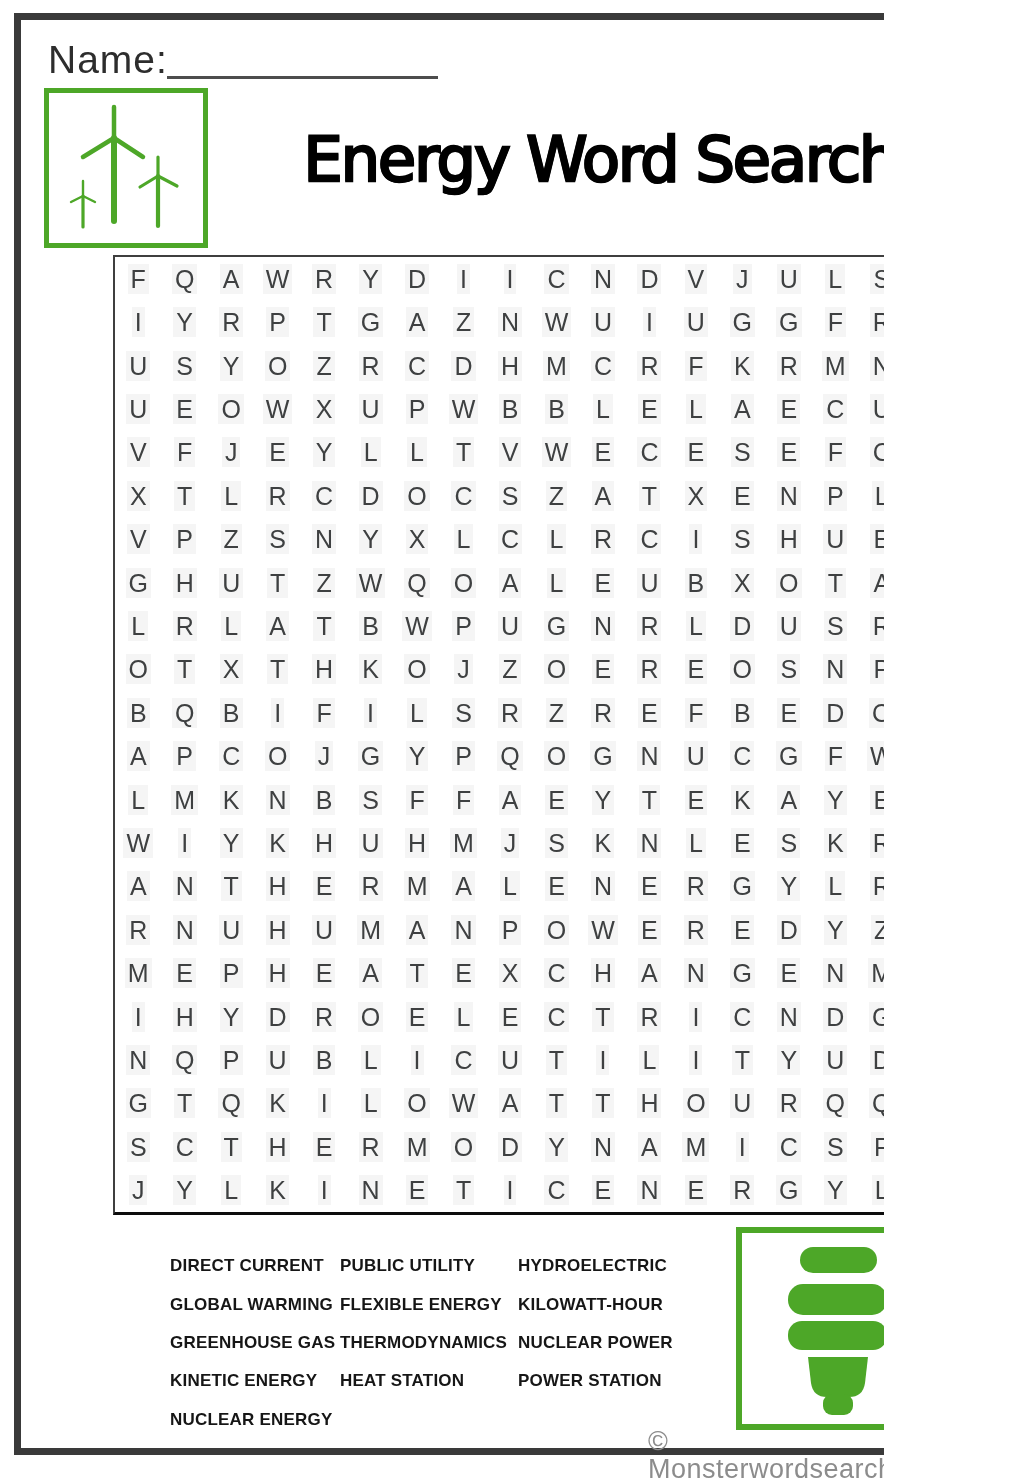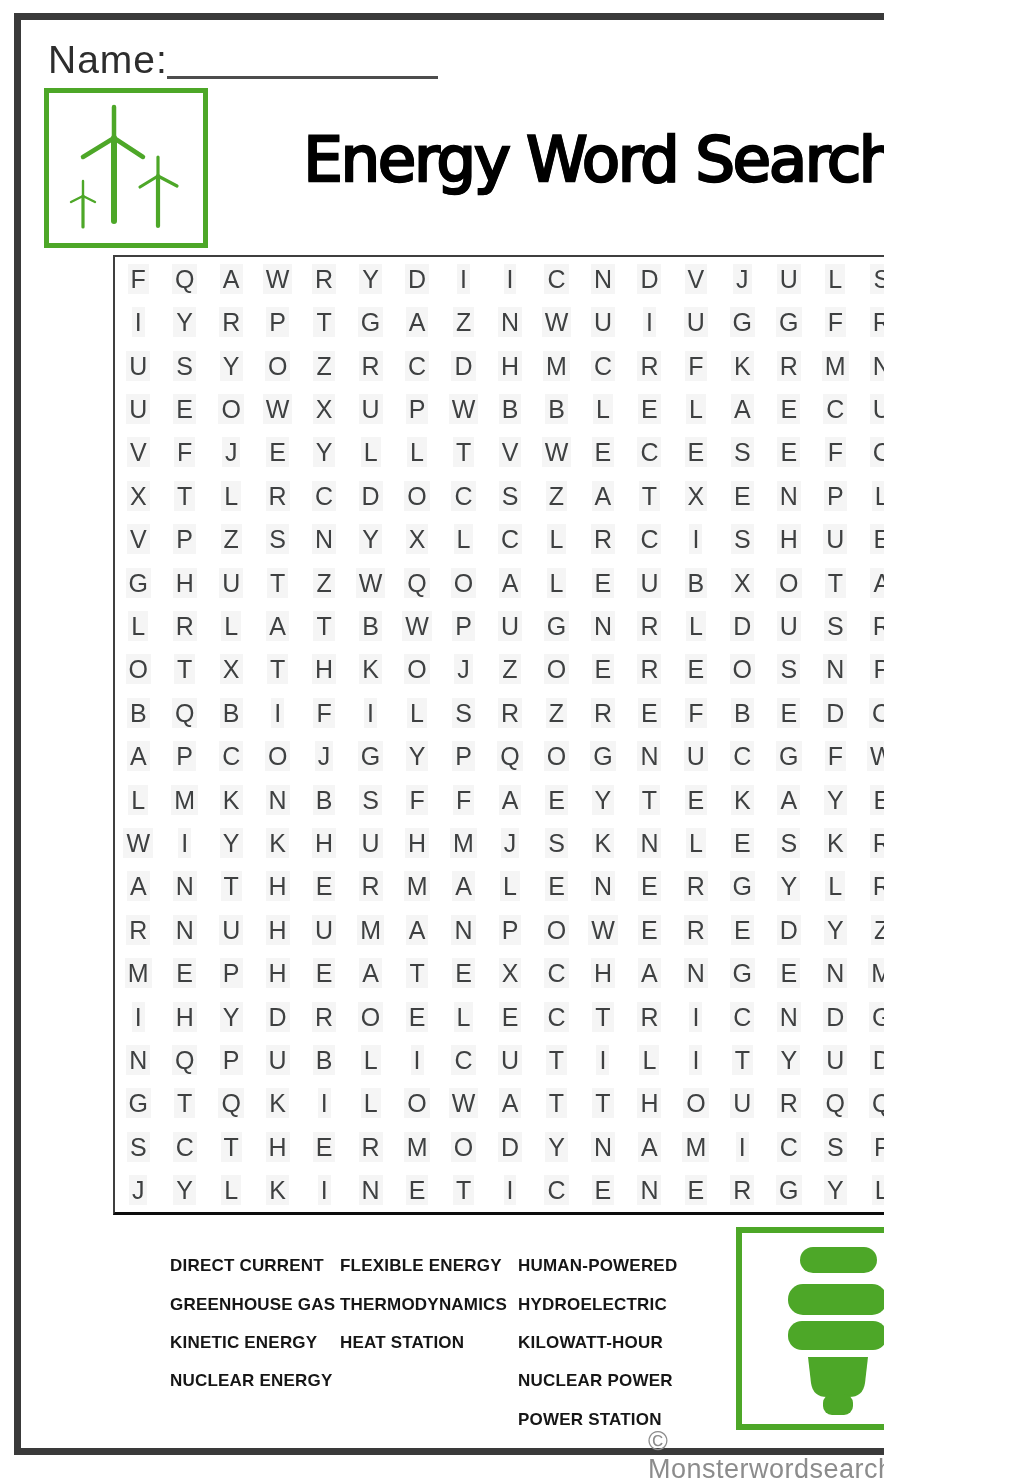--- a/index.html
+++ b/index.html
@@ -1189,31 +1189,32 @@
         <span>Y</span>
       </div>
       <div class="cell">
         <span>L</span>
       </div>
     </div>
 
   <div class="word-list">
       <div class="wl-col">
         <div class="wl-item">DIRECT CURRENT</div>
+        <div class="wl-item">GLOBAL WARMING</div>
         <div class="wl-item">GREENHOUSE GAS</div>
         <div class="wl-item">KINETIC ENERGY</div>
         <div class="wl-item">NUCLEAR ENERGY</div>
       </div>
       <div class="wl-col">
+        <div class="wl-item">PUBLIC UTILITY</div>
         <div class="wl-item">FLEXIBLE ENERGY</div>
         <div class="wl-item">THERMODYNAMICS</div>
         <div class="wl-item">HEAT STATION</div>
       </div>
       <div class="wl-col">
-        <div class="wl-item">HUMAN-POWERED</div>
         <div class="wl-item">HYDROELECTRIC</div>
         <div class="wl-item">KILOWATT-HOUR</div>
         <div class="wl-item">NUCLEAR POWER</div>
         <div class="wl-item">POWER STATION</div>
       </div>
     </div>
 
   <div class="bulb-box">
     <svg viewBox="0 0 194 191">
       <g fill="#4da728">

